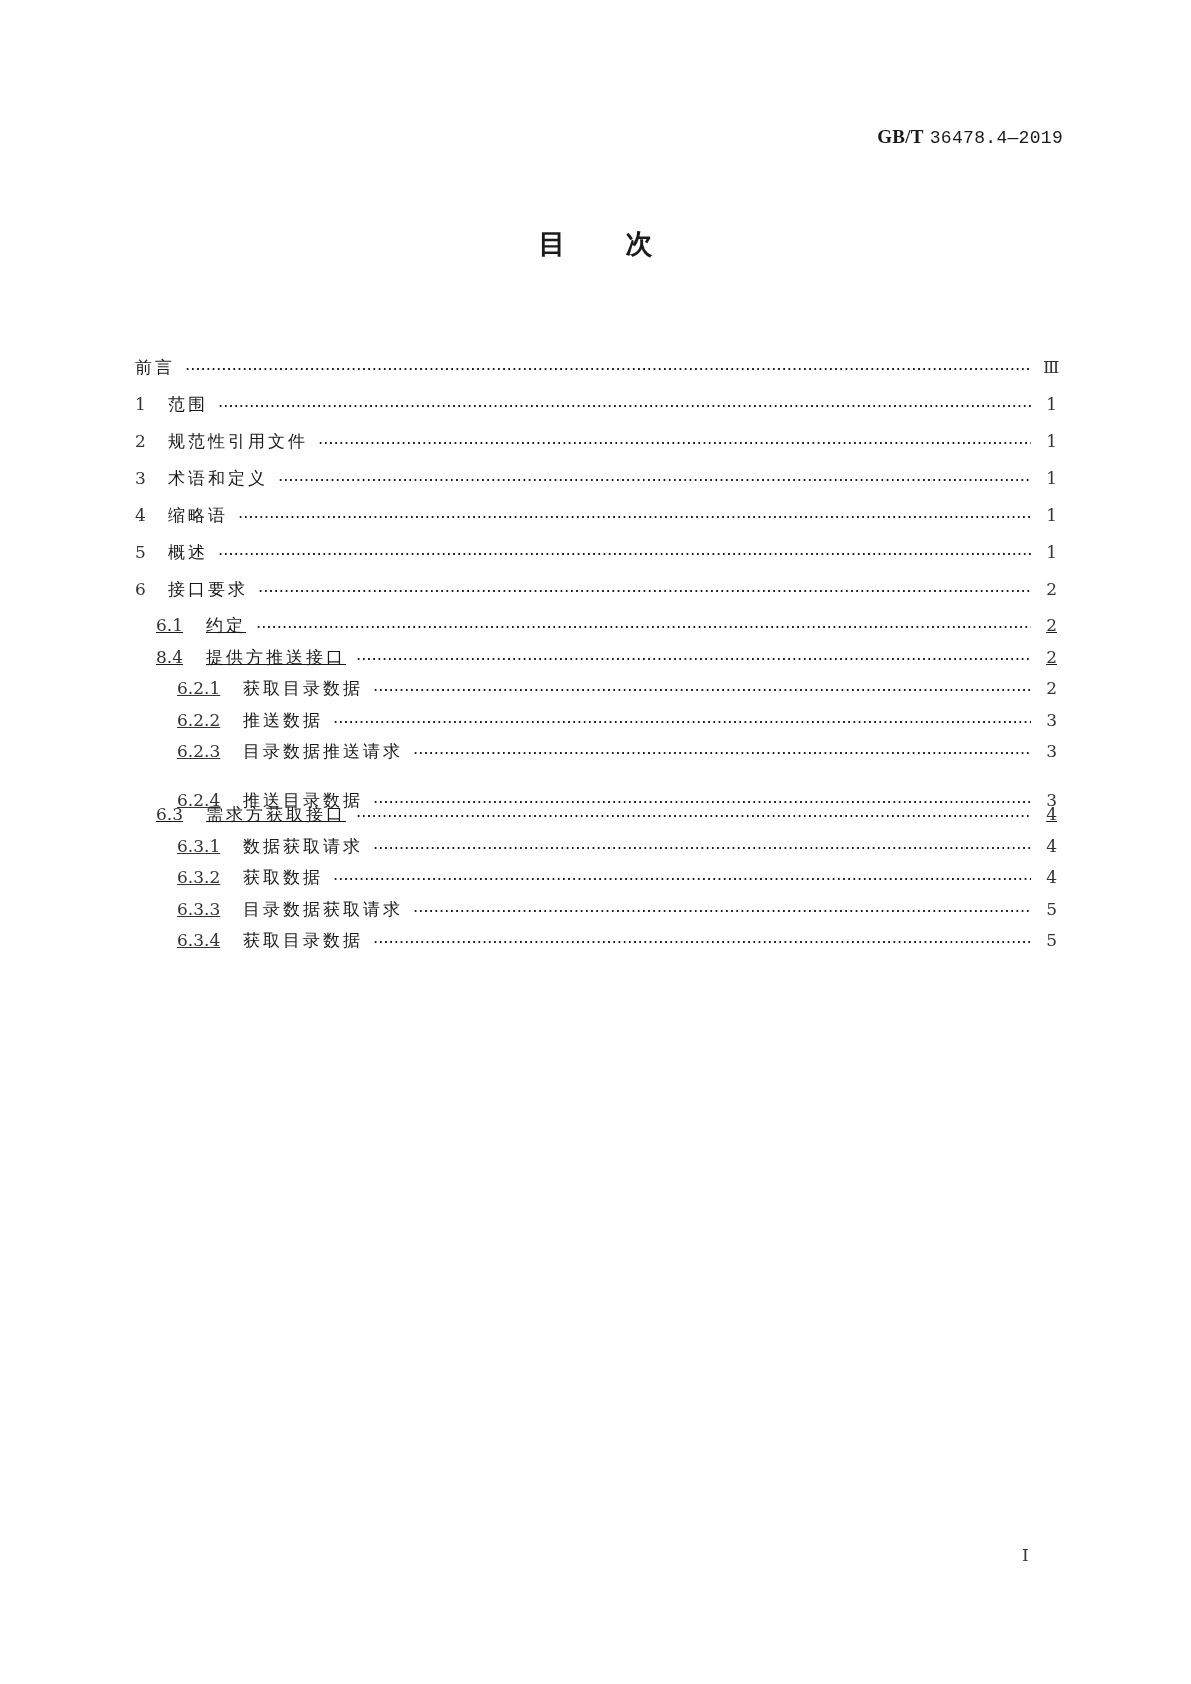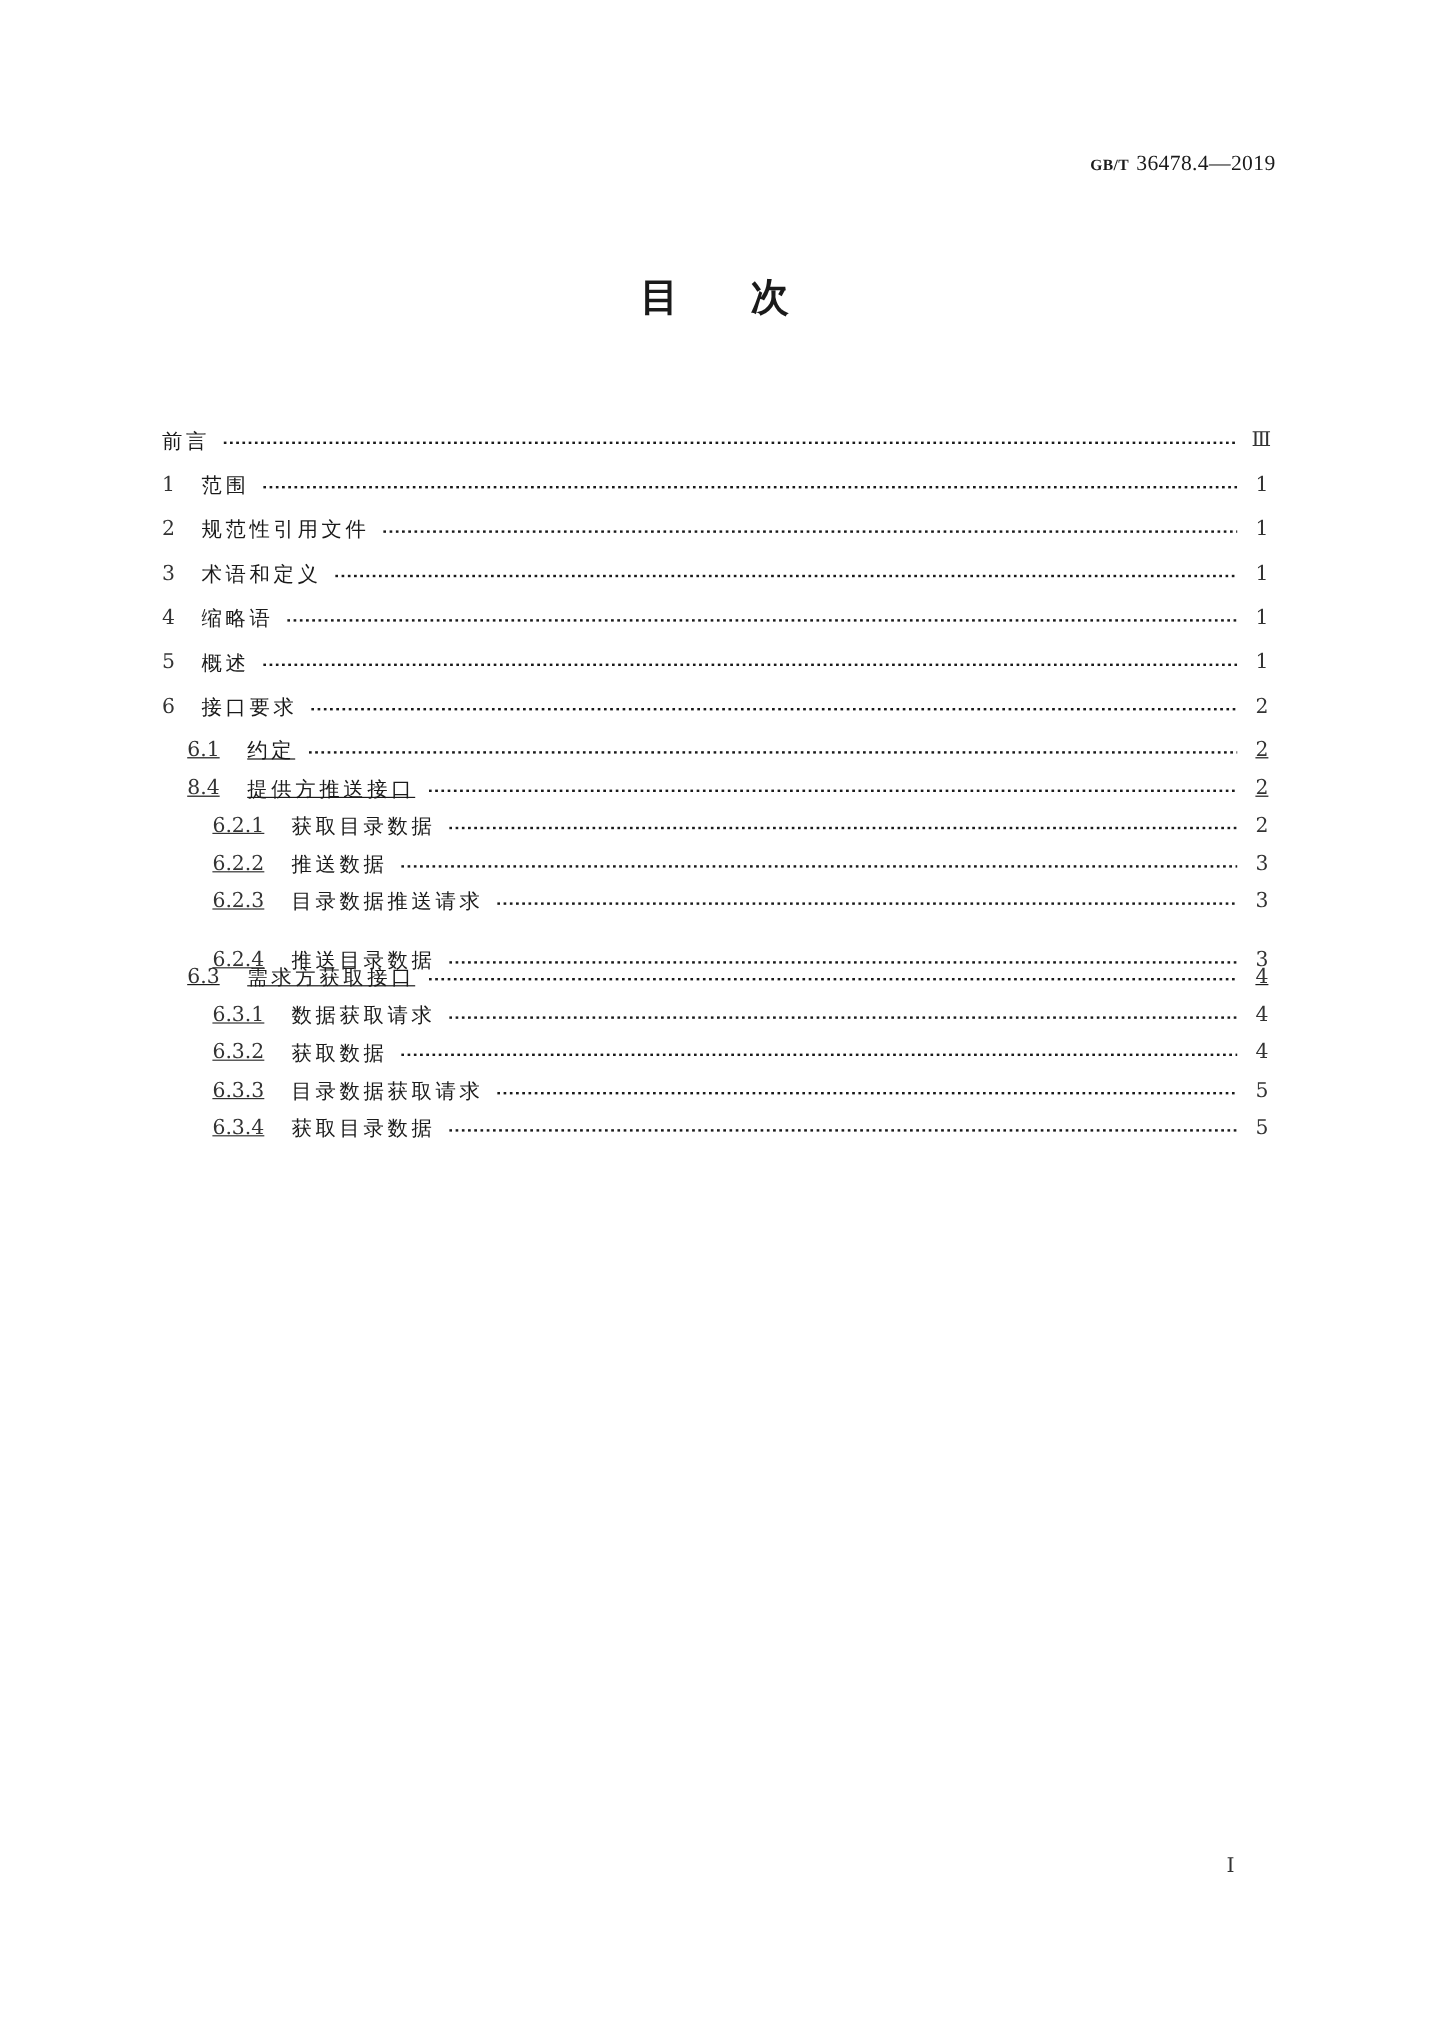--- a/index.html
+++ b/index.html
@@ -4,25 +4,25 @@
   <style>
     html, body { margin: 0; padding: 0; background: #ffffff; }
     body {
       width: 1191px; height: 1684px; position: relative; overflow: hidden;
       font-family: "DejaVu Serif", "Liberation Serif", serif; color: #1a1a1a;
     }
     .std-number {
       position: absolute; right: 128px; top: 126px;
       font-size: 18px; letter-spacing: 0.3px;
     }
-    .std-number .pre { font-family: "Liberation Serif", serif; font-weight: bold; font-size: 13px; margin-top: 28px; }
-    .std-number .num { font-family: Liberation Serif, serif; }
+    .std-number .pre { font-family: "Liberation Serif", serif; font-weight: bold; font-size: 19px; margin-top: 28px; }
+    .std-number .num { font-family: Liberation Mono, monospace; }
     .toc-title {
       position: absolute; left: 0; right: 0; top: 226px; text-align: center;
-      font-family: "DejaVu Sans", sans-serif; font-weight: bold; font-size: 32px;
+      font-family: "DejaVu Sans", sans-serif; font-weight: bold; font-size: 27px;
       letter-spacing: 60px; padding-left: 60px;
     }
     .toc {
       position: absolute; left: 135px; width: 922px; top: 0;
     }
     .toc-row {
       position: absolute; left: 0; right: 0; height: 24px;
       display: flex; align-items: center; font-size: 17px; margin-top: 28px;
     }
     .toc-row .num { display: inline-block; color: #333; }

